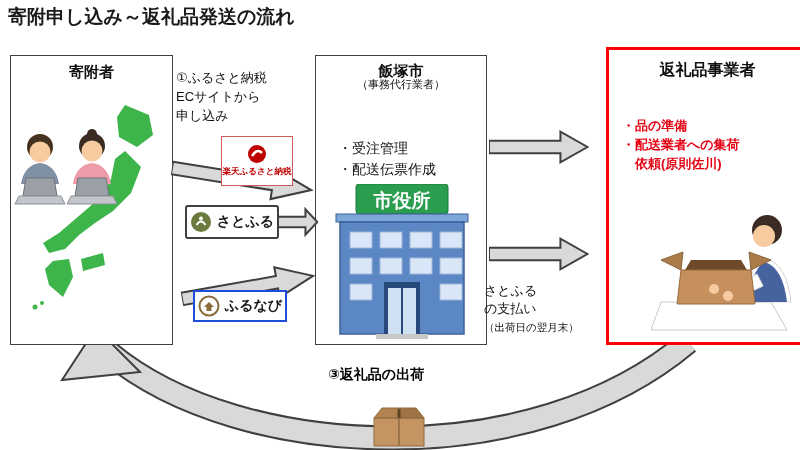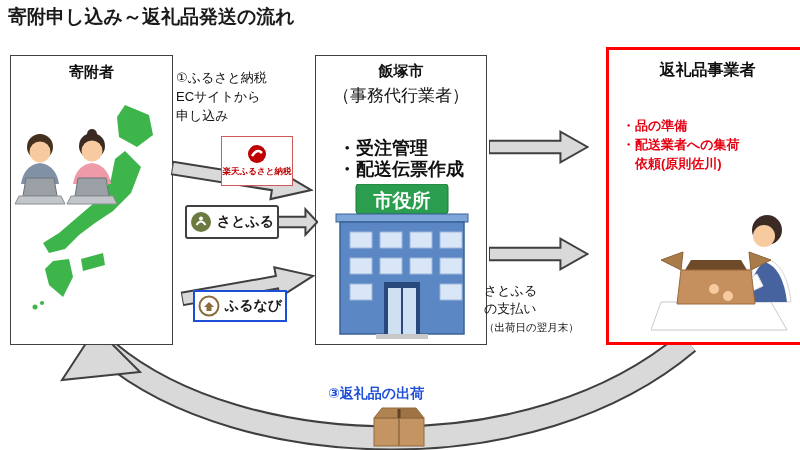--- a/index.html
+++ b/index.html
@@ -10,24 +10,24 @@
   .page-title { position:absolute; left:8px; top:4px; font-size:19px; font-weight:700; color:#1a1a1a; }
 
   .box { position:absolute; background:#fff; border:1.6px solid #404040; box-sizing:border-box; }
   .box-donor  { left:10px;  top:55px; width:163px; height:290px; }
   .box-city   { left:315px; top:55px; width:172px; height:290px; }
   .box-vendor { left:590px; top:47px; width:203px; height:298px; border:3px solid #ff0000;margin-left:16px; }
 
   .box-head { position:absolute; left:0; right:0; text-align:center; font-weight:700; }
   .donor-head  { top:7px;  font-size:15px; }
   .city-head   { top:6px;  font-size:15px; }
-  .city-sub    { top:28px; font-size:17px; font-weight:400; }
+  .city-sub    { top:21px; font-size:11px; font-weight:400; }
   .vendor-head { top:10px; font-size:16px; }
 
-  .city-bullets { position:absolute; left:22px; top:82px; font-size:18px; line-height:21px;font-weight:bold; }
+  .city-bullets { position:absolute; left:22px; top:82px; font-size:14px; line-height:21px; }
   .vendor-bullets { position:absolute; left:13px; top:66px; font-size:13px; line-height:19px;
                     font-weight:700; color:#e50012; }
   .vendor-bullets .cont { padding-left:13px; }
 
   .ill { position:absolute; }
   .people   { left:2px;  top:72px;  width:106px; height:90px; z-index:2; }
   .map      { left:14px; top:45px;  width:146px; height:212px; }
   .cityhall { left:16px; top:128px; width:140px; height:156px; }
   .packer   { left:42px; top:140px; width:150px; height:148px; }
 
@@ -46,21 +46,21 @@
   .badge-rakuten .txt { font-size:8.5px; font-weight:700; color:#bf0000; white-space:nowrap; }
   .badge-satofuru { left:185px; top:205px; width:94px; height:34px; border:2px solid #3f3f3f; border-radius:3px; gap:5px; }
   .badge-furunavi { left:193px; top:290px; width:94px; height:32px; border:2px solid #1d4ed8; gap:5px; }
   .badge-satofuru .txt, .badge-furunavi .txt { font-size:14px; font-weight:700; color:#1a1a1a; }
 
   .flow-label { position:absolute; text-align:left; font-size:13px; color:#111; }
   .lb-step1 { left:176px; top:68px;  width:122px; line-height:19px; }
   .lb-step2 { left:490px; top:110px; width:98px; }
   .lb-step4 { left:484px; top:282px; width:110px; line-height:18px; }
   .lb-step4 .small { font-size:10.5px; }
-  .lb-step3 { left:328px; top:385px; width:150px; font-size:14px; font-weight:700; color:#1d4ed8; }
+  .lb-step3 { left:328px; top:366px; width:150px; font-size:14px; font-weight:700; color:#000000; }
 
   .carton { position:absolute; left:370px; top:402px; width:58px; height:46px; z-index:6; }
 </style>
 </head>
 <body>
 
 <div class="canvas">
 
   <div class="page-title">寄附申し込み～返礼品発送の流れ</div>
 

